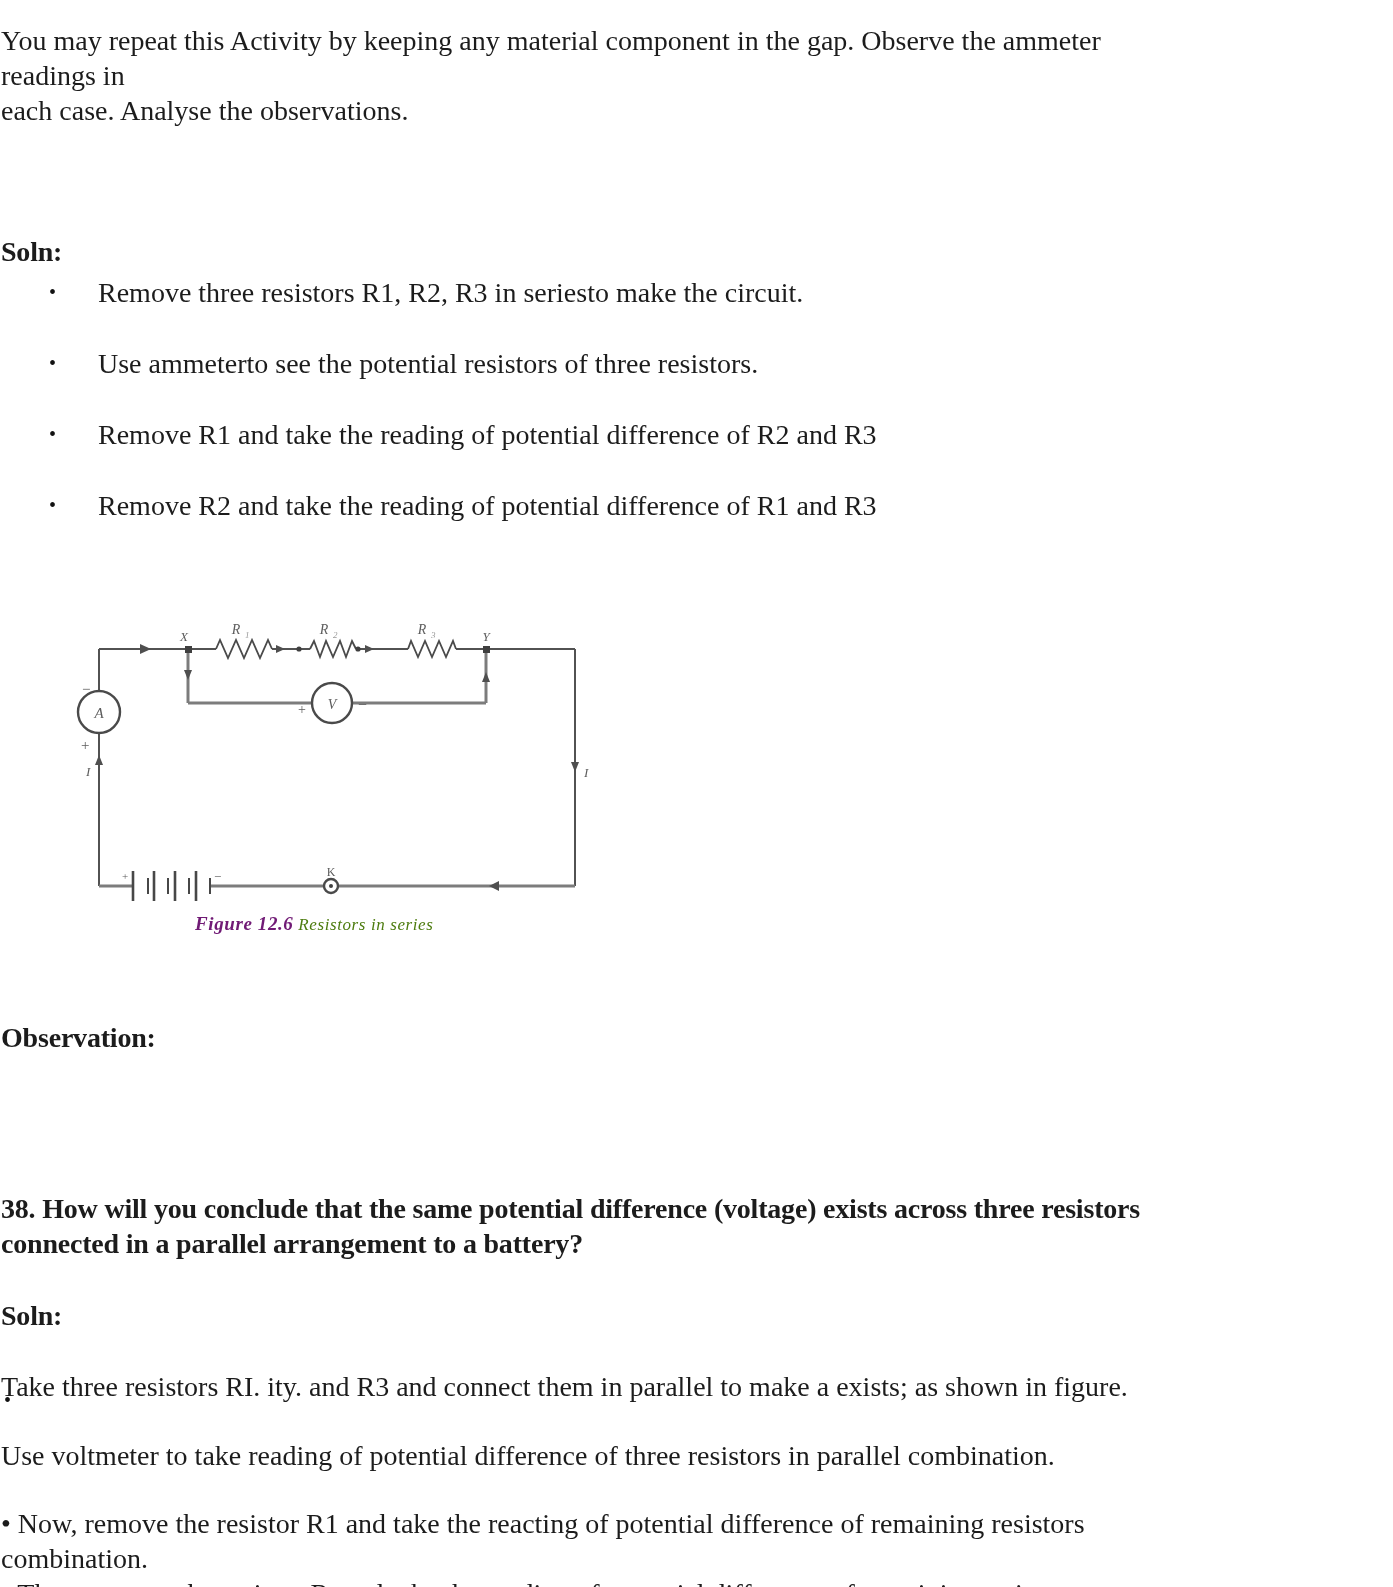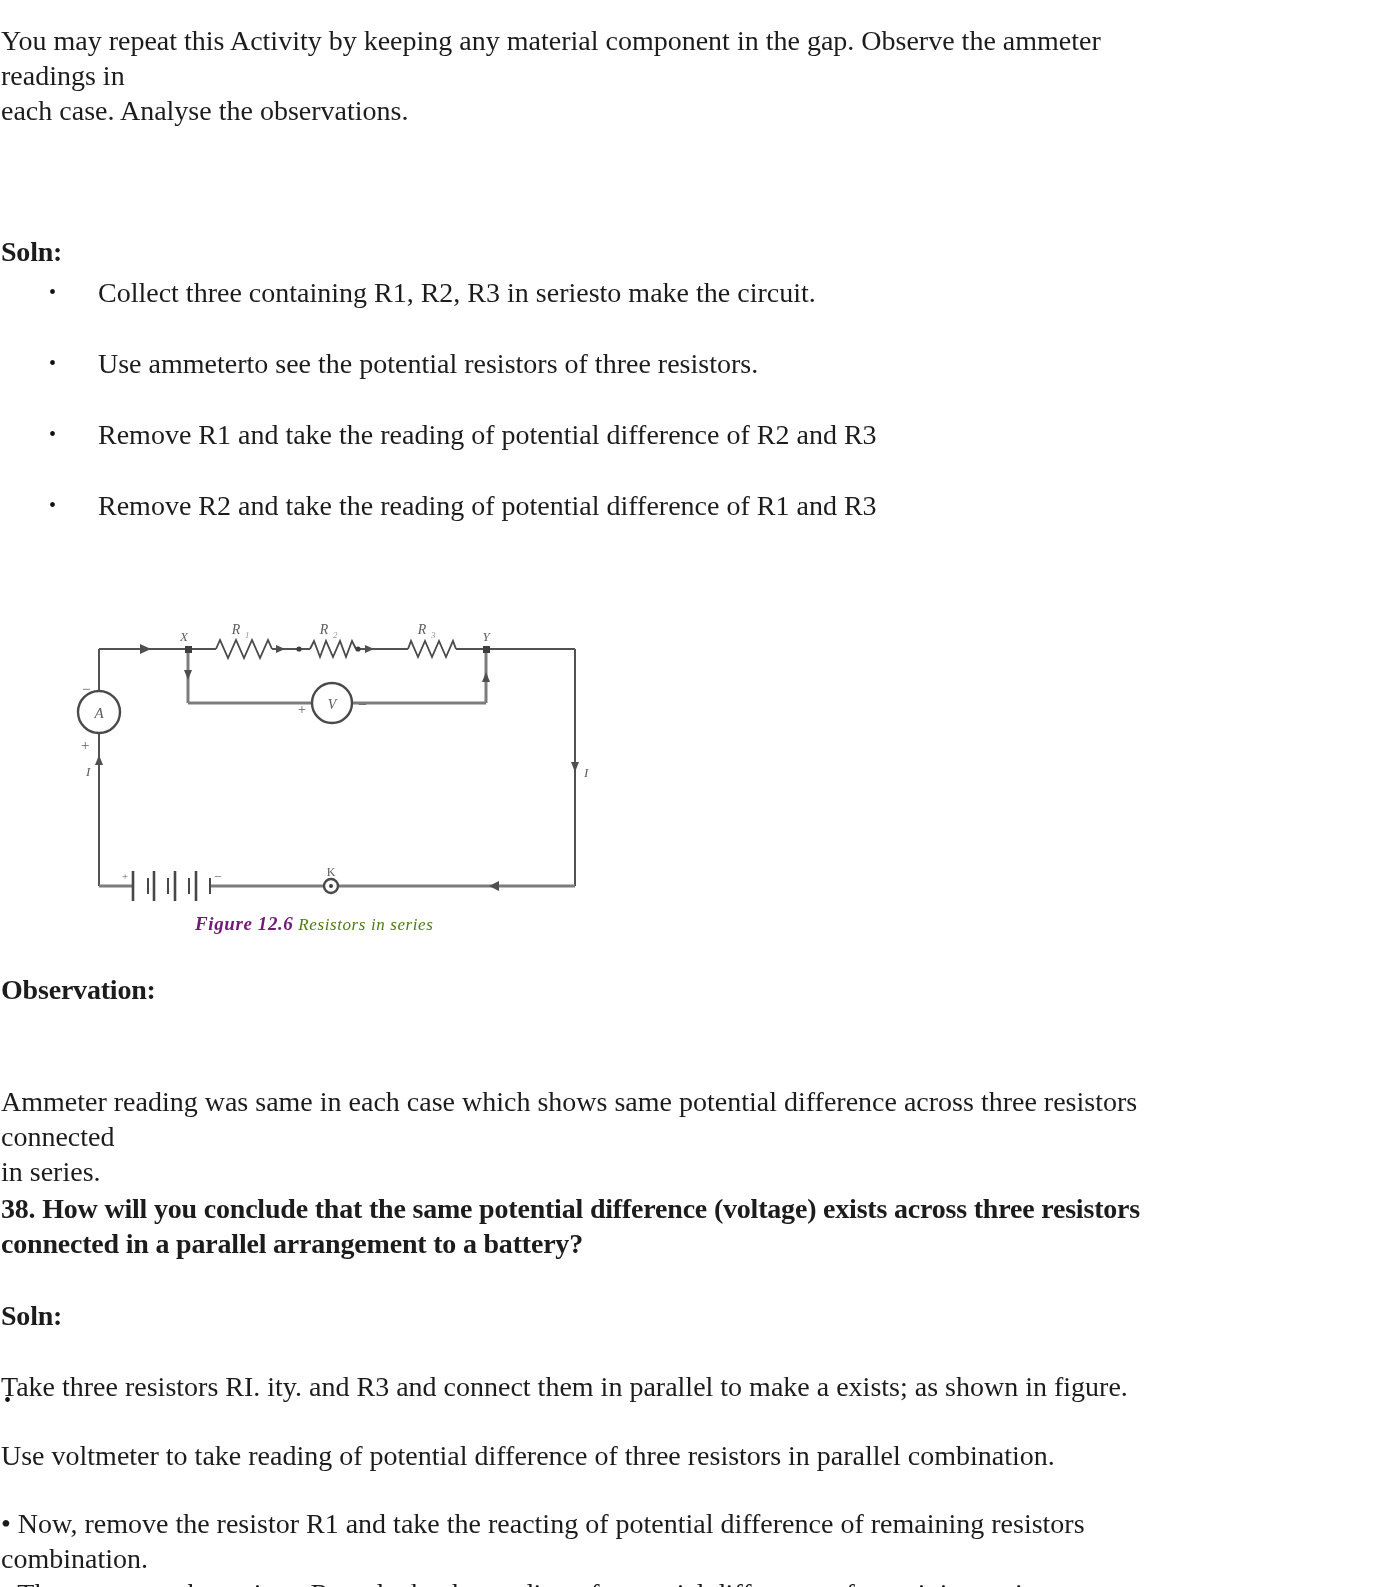--- a/index.html
+++ b/index.html
@@ -44,21 +44,21 @@
 <div id="doc">
 
   <p class="para" style="top:-5px">You may repeat this Activity by keeping any material component in the gap. Observe the ammeter readings in
 each case. Analyse the observations.</p>
 
 
   <p class="para bold" style="top:206px">Soln:</p>
 
   <div class="bullet-row" style="top:275px">
     <span class="bullet-glyph">•</span>
-    <span class="bullet-text">Collect three containing R1, R2, R3 in seriesto make the circuit.</span>
+    <span class="bullet-text">Remove three resistors R1, R2, R3 in seriesto make the circuit.</span>
   </div>
   <div class="bullet-row" style="top:346px">
     <span class="bullet-glyph">•</span>
     <span class="bullet-text">Use ammeterto see the potential resistors of three resistors.</span>
   </div>
   <div class="bullet-row" style="top:417px">
     <span class="bullet-glyph">•</span>
     <span class="bullet-text">Remove R1 and take the reading of potential difference of R2 and R3</span>
   </div>
   <div class="bullet-row" style="top:488px">
@@ -159,24 +159,22 @@
       </g>
 
       <path class="arrow" d="M429,279 L419,284 L429,289 Z"></path>
     </svg>
 
     <div class="caption">
       <span class="cap-title">Figure 12.6</span><span class="cap-rest"> Resistors in series</span>
     </div>
   </div>
 
-  <p class="para bold" style="top:944px">Observation:</p>
+  <p class="para bold" style="top:992px">Observation:</p>
 
-  <p class="para" style="top:1056px">Ammeter reading was same in each case which shows same potential difference across three resistors connected
-in series.</p>
 
   <p class="para bold" style="top:1163px">38. How will you conclude that the same potential difference (voltage) exists across three resistors
 connected in a parallel arrangement to a battery?</p>
 
   <p class="para bold" style="top:1270px">Soln:</p>
 
   <p class="para" style="top:1341px">Take three resistors RI. ity. and R3 and connect them in parallel to make a exists; as shown in figure.</p>
 
   <p class="lone-bullet" style="top:1368px">•</p>
 

